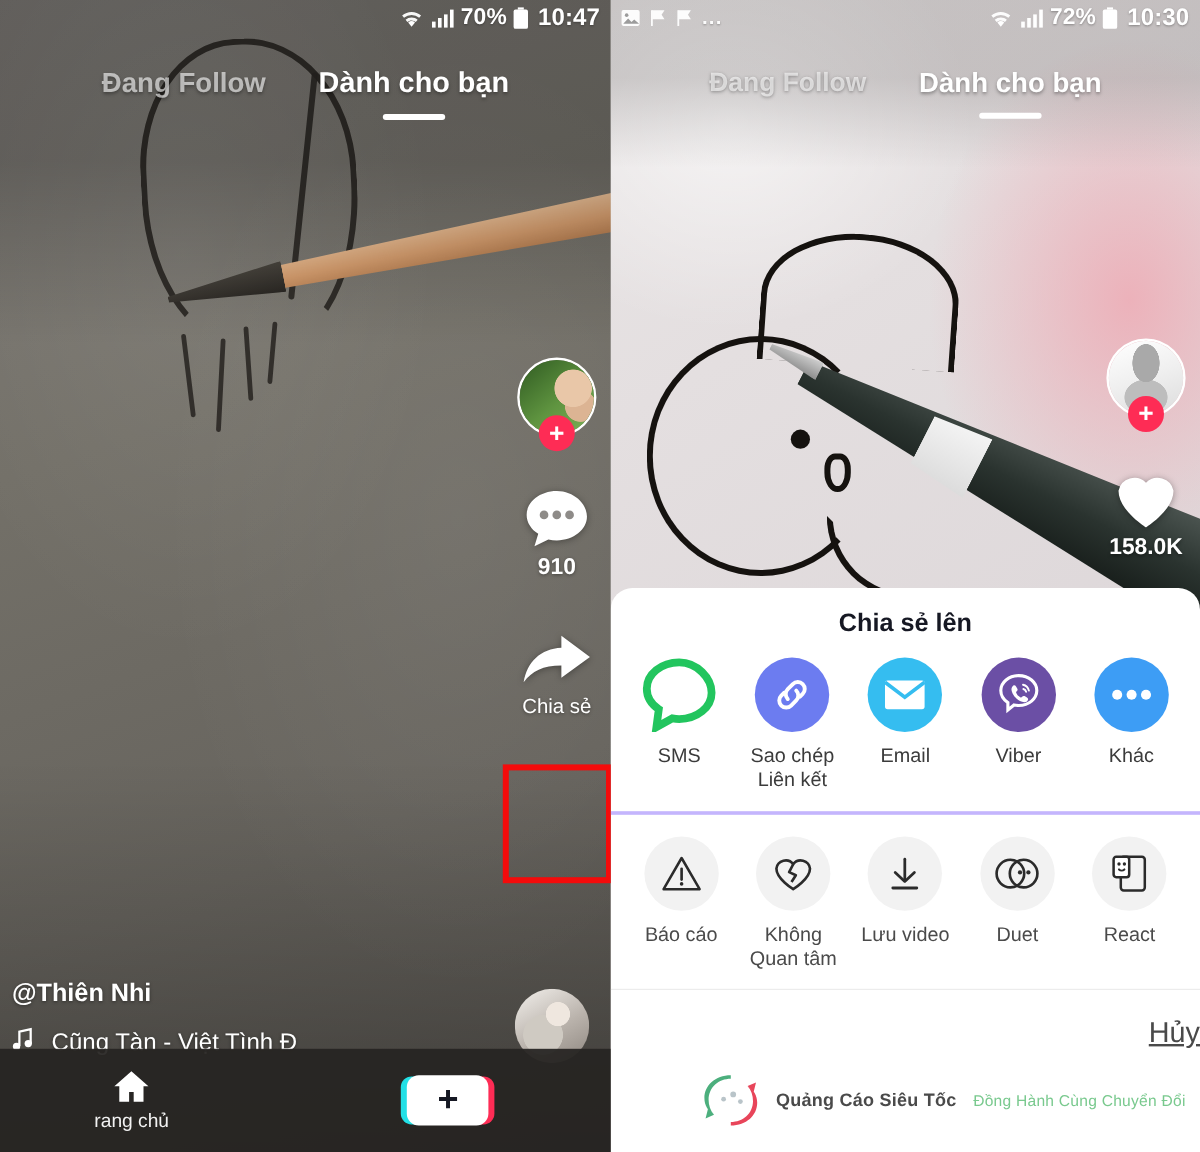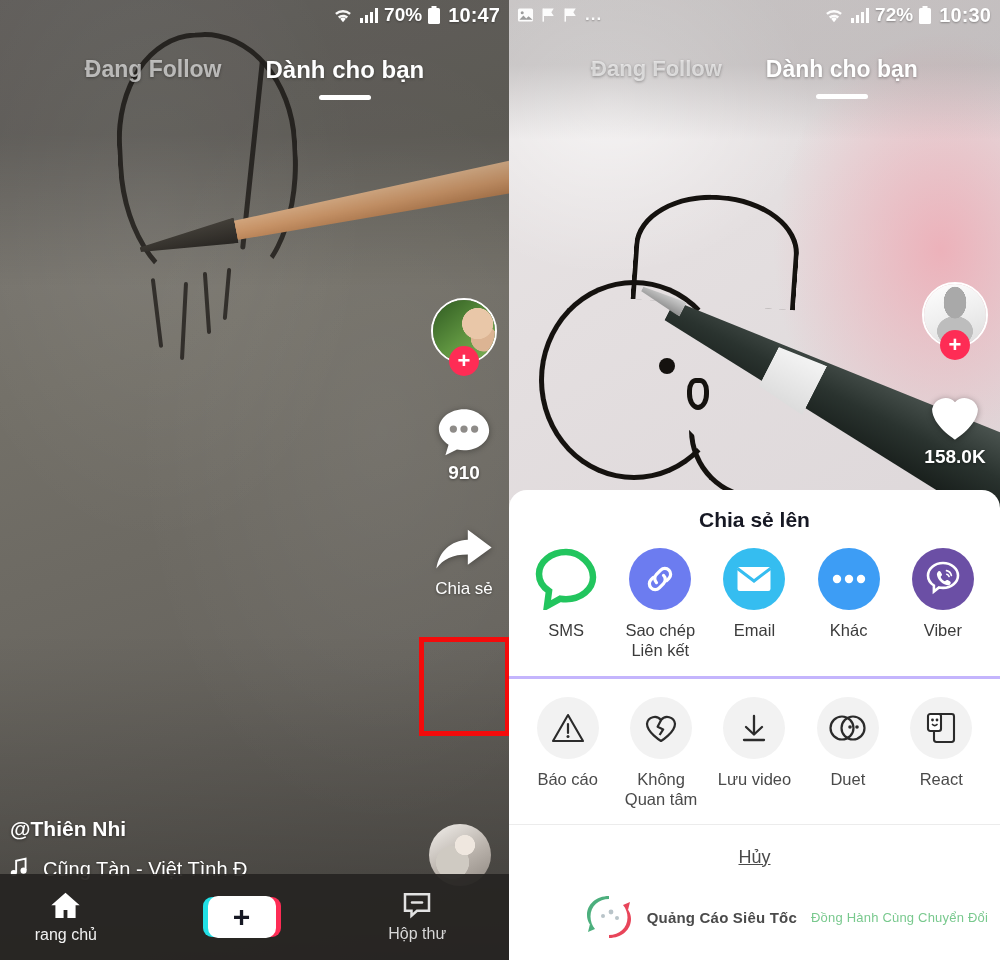--- a/index.html
+++ b/index.html
@@ -209,21 +209,21 @@
   }
   .sheet-title{ text-align:center; font-size:21px; font-weight:700; color:#161823; padding:18px 0 6px; }
   .row{ display:flex; justify-content:space-around; align-items:flex-start; padding:10px 10px 16px; }
   .row-2{ padding:18px 12px 14px; border-top:3px solid #c4b5fd; }
   .cell{ width:88px; display:flex; flex-direction:column; align-items:center; gap:10px; }
   .cell-label{ font-size:16.5px; color:#3b3b3b; text-align:center; line-height:1.22; }
   .cell-label.grey{ color:#4a4a4a; }
   .ico-circle{ width:62px; height:62px; border-radius:50%; display:flex; align-items:center; justify-content:center; }
   .ico-grey{ width:62px; height:62px; border-radius:50%; background:#f2f2f2; display:flex; align-items:center; justify-content:center; }
   .cancel{
-    text-align:center; font-size:18px; color:#4a4a4a; padding:22px 0 0;
+    text-align:right; font-size:24px; color:#4a4a4a; padding:22px 0 0;
     border-top:1px solid #ececec;
     text-decoration:underline;
   }
   
   .watermark{
     position:absolute; right:12px; bottom:14px; z-index:46;
     display:flex; flex-direction:row; align-items:center; gap:2px;
   }
   .wm-text{ font-size:15px; font-weight:700; color:#4a4a4a; letter-spacing:.2px; }
   .wm-sub{ font-size:13px; color:#79c98e; letter-spacing:.2px;margin-left:12px; }
@@ -335,27 +335,20 @@
         <svg width="33" height="30" viewBox="0 0 24 22">
             <path d="M12 2L1.6 11.2h3v9.4h6v-6h2.8v6h6v-9.4h3z" fill="#fff"></path>
           </svg>
         <span class="nav-label">rang chủ</span>
       </div>
       <div class="nav-item">
         <div class="plus-btn">
           <span>+</span>
         </div>
       </div>
-      <div class="nav-item dim">
-        <svg width="30" height="28" viewBox="0 0 24 22">
-            <path d="M2.4 2.4h19.2v13.2H12l-4.4 4v-4H2.4z" fill="none" stroke="#e2e2e2" stroke-width="2"></path>
-            <line x1="8" y1="9" x2="16" y2="9" stroke="#e2e2e2" stroke-width="2" stroke-linecap="round"></line>
-          </svg>
-        <span class="nav-label">Hộp thư</span>
-      </div>
     </div>
   </div>
 
   <div class="phone-right">
     <div class="vid-right">
       <div class="bear-ear"></div>
       <div class="bear-head"></div>
       <div class="bear-eye"></div>
       <div class="bear-mouth"></div>
       <div class="bear-arm"></div>
@@ -473,39 +466,39 @@
           <div class="ico-circle" style="background:#35bdf0;">
             <svg width="36" height="30" viewBox="0 0 36 30">
                 <rect x="1.5" y="3" width="33" height="24" rx="2.2" fill="#fff"></rect>
                 <path d="M1.5 4.5L18 17 34.5 4.5" fill="none" stroke="#35bdf0" stroke-width="3"></path>
               </svg>
           </div>
           <div class="cell-label">Email</div>
         </div>
 
         <div class="cell">
+          <div class="ico-circle" style="background:#6b4fa5;">
+            <svg width="42" height="42" viewBox="0 0 42 42">
+                <path d="M21 5c-8.3 0-15 5.6-15 12.5 0 4.1 2.3 7.7 5.9 10v6.1l5.1-4.1c1.3.3 2.6.4 4 .4 8.3 0 15-5.6 15-12.4S29.3 5 21 5z" fill="none" stroke="#fff" stroke-width="2.6"></path>
+                <path d="M16.5 13.2c.9-.4 1.7 0 2.2.8l1.1 2c.4.8.2 1.5-.5 2-.6.5-.7.9-.4 1.6.6 1.5 1.8 2.7 3.3 3.4.7.3 1.1.2 1.6-.4.5-.7 1.2-.9 2-.5l2 1.1c.8.5 1.2 1.3.8 2.2-.5 1.2-1.7 2-3 1.9-4.9-.4-10.3-5.8-10.7-10.7-.1-1.3.6-2.5 1.6-3.4z" fill="#fff"></path>
+                <path d="M24.5 12.6a6.4 6.4 0 014.9 4.9M24.8 16.2a3.3 3.3 0 012.3 2.3" fill="none" stroke="#fff" stroke-width="1.6" stroke-linecap="round"></path>
+              </svg>
+          </div>
+          <div class="cell-label">Viber</div>
+        </div>
+
+        <div class="cell">
           <div class="ico-circle" style="background:#3d9df5;">
             <svg width="34" height="12" viewBox="0 0 34 12">
                 <circle cx="5" cy="6" r="4.2" fill="#fff"></circle>
                 <circle cx="17" cy="6" r="4.2" fill="#fff"></circle>
                 <circle cx="29" cy="6" r="4.2" fill="#fff"></circle>
               </svg>
           </div>
           <div class="cell-label">Khác</div>
-        </div>
-
-        <div class="cell">
-          <div class="ico-circle" style="background:#6b4fa5;">
-            <svg width="42" height="42" viewBox="0 0 42 42">
-                <path d="M21 5c-8.3 0-15 5.6-15 12.5 0 4.1 2.3 7.7 5.9 10v6.1l5.1-4.1c1.3.3 2.6.4 4 .4 8.3 0 15-5.6 15-12.4S29.3 5 21 5z" fill="none" stroke="#fff" stroke-width="2.6"></path>
-                <path d="M16.5 13.2c.9-.4 1.7 0 2.2.8l1.1 2c.4.8.2 1.5-.5 2-.6.5-.7.9-.4 1.6.6 1.5 1.8 2.7 3.3 3.4.7.3 1.1.2 1.6-.4.5-.7 1.2-.9 2-.5l2 1.1c.8.5 1.2 1.3.8 2.2-.5 1.2-1.7 2-3 1.9-4.9-.4-10.3-5.8-10.7-10.7-.1-1.3.6-2.5 1.6-3.4z" fill="#fff"></path>
-                <path d="M24.5 12.6a6.4 6.4 0 014.9 4.9M24.8 16.2a3.3 3.3 0 012.3 2.3" fill="none" stroke="#fff" stroke-width="1.6" stroke-linecap="round"></path>
-              </svg>
-          </div>
-          <div class="cell-label">Viber</div>
         </div>
       </div>
 
       <div class="row row-2">
         <div class="cell">
           <div class="ico-grey">
             <svg width="34" height="32" viewBox="0 0 34 32">
                 <path d="M17 3L32 29H2z" fill="none" stroke="#2b2b2b" stroke-width="2.1" stroke-linejoin="round"></path>
                 <line x1="17" y1="12" x2="17" y2="21" stroke="#2b2b2b" stroke-width="2.2" stroke-linecap="round"></line>
                 <circle cx="17" cy="24.6" r="1.5" fill="#2b2b2b"></circle>

